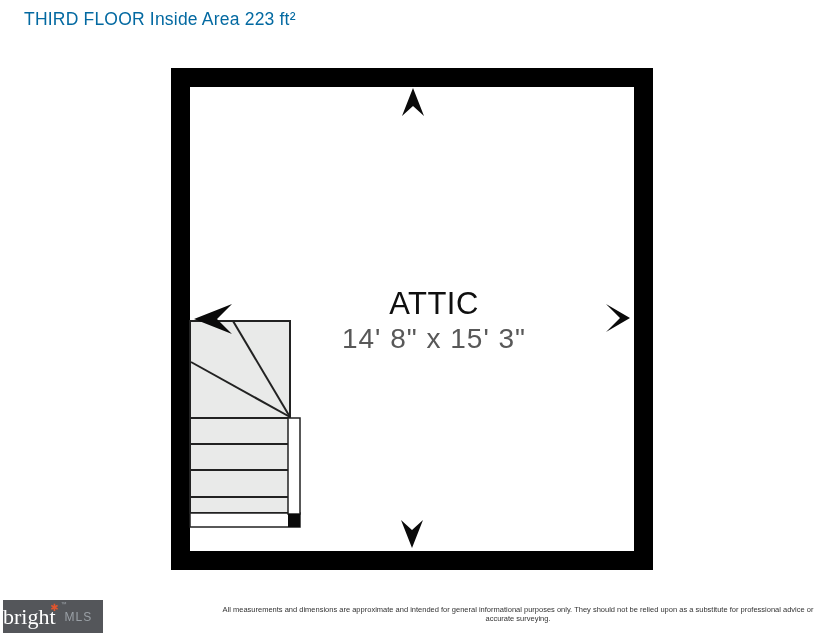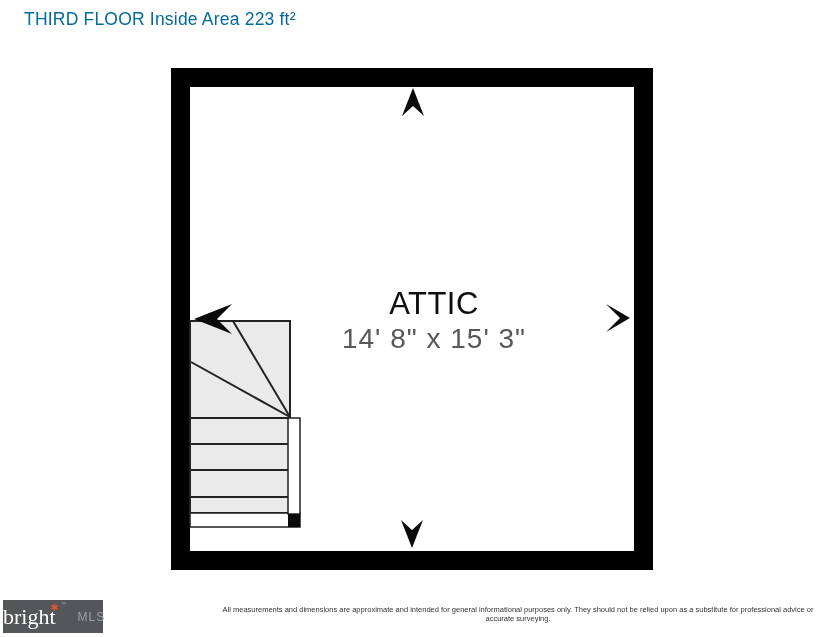--- a/index.html
+++ b/index.html
@@ -44,21 +44,21 @@
   }
   .logo-star {
     position: absolute; top: -3px; right: -3px;
     font-size: 10px; color: #e0552e; font-family: "Liberation Sans", sans-serif;
   }
   .logo-tm {
     position: absolute; top: -5px; right: -11px;
     font-size: 6px; color: #9aa0a6; font-family: "Liberation Sans", sans-serif;
   }
   .logo-suffix {
-    font-size: 12px; color: #9aa0a6; margin-left: 22px; letter-spacing: 1px;
+    font-size: 12px; color: #9aa0a6; margin-left: 9px; letter-spacing: 1px;
     font-family: "Liberation Sans", sans-serif;
   }
 </style>
 </head>
 <body>
 
 <div class="page-title">THIRD FLOOR Inside Area 223 ft²</div>
 
 <div class="plan"></div>
 

